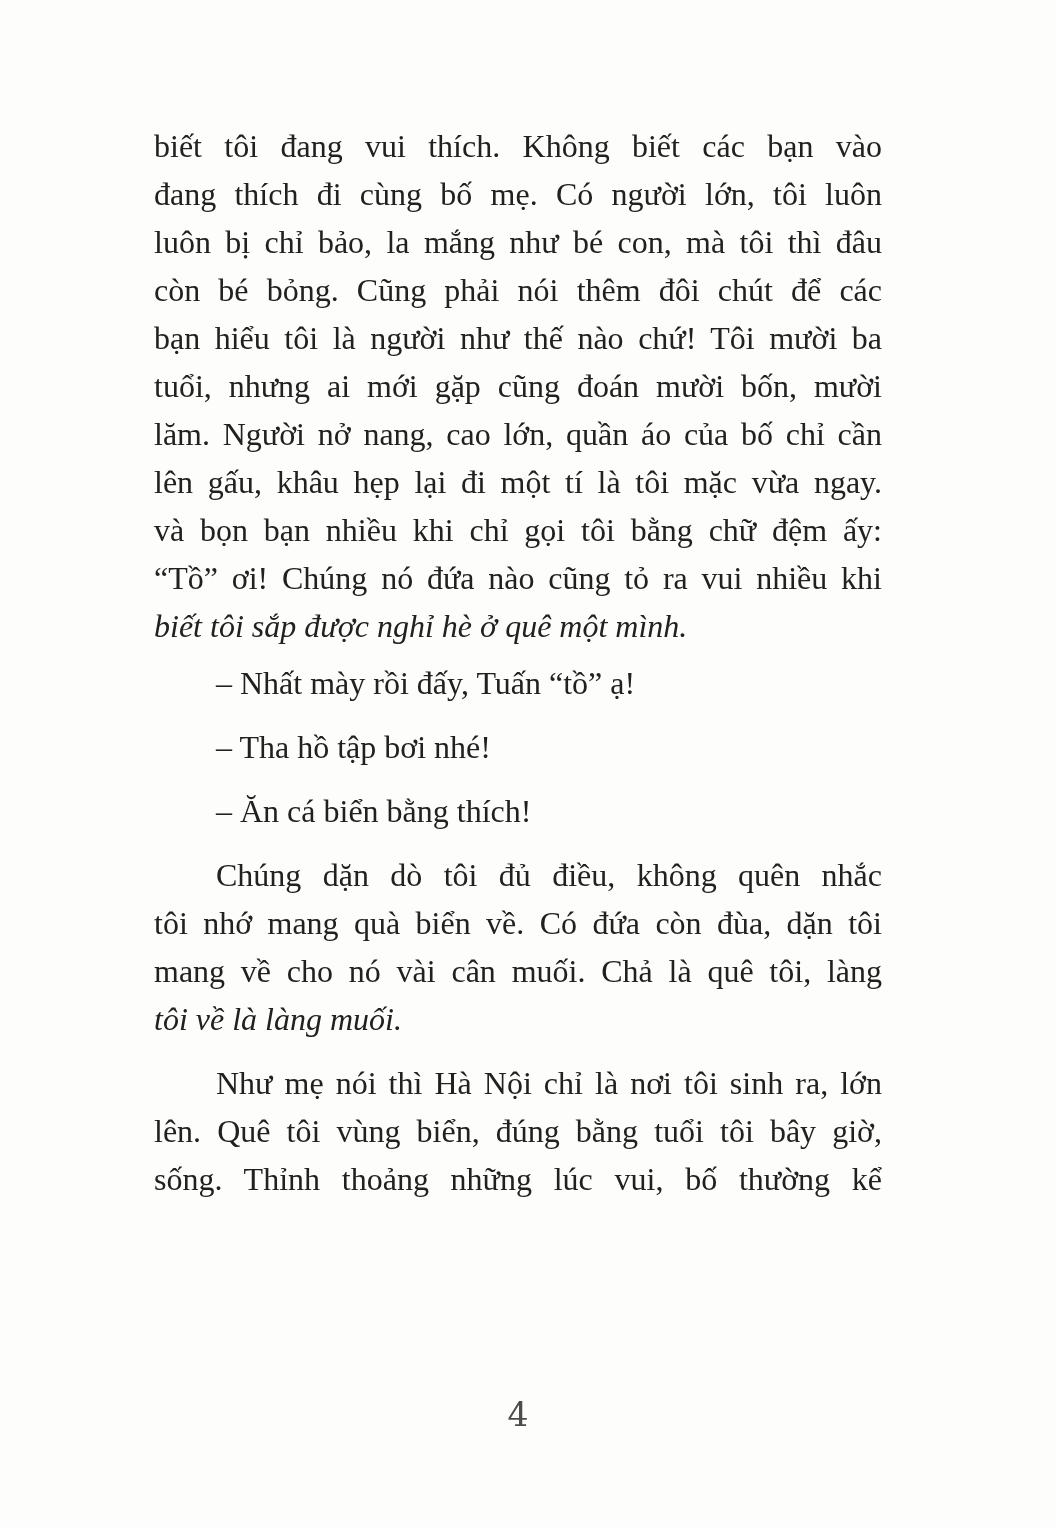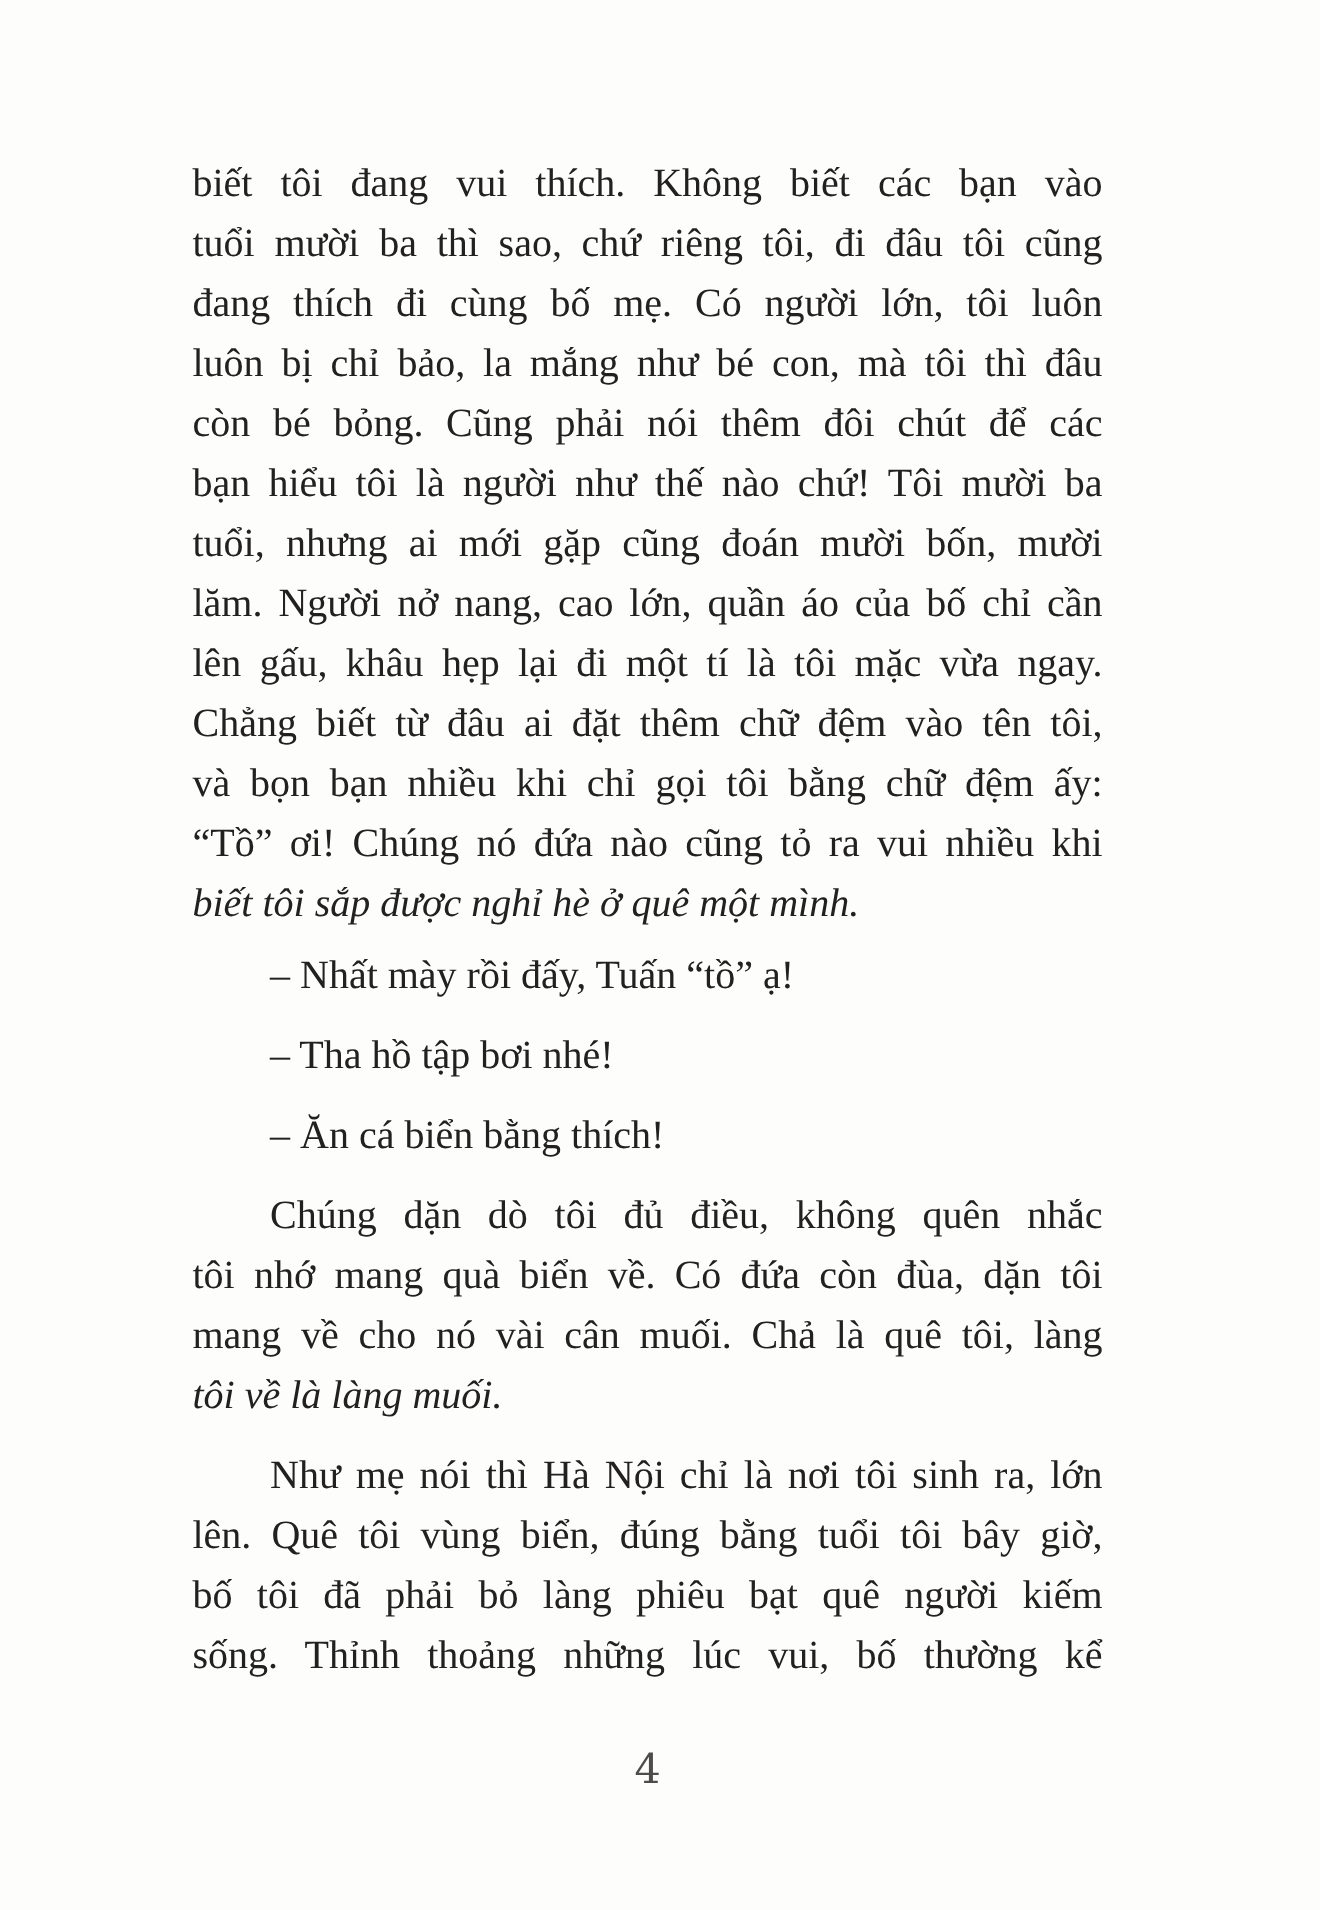--- a/index.html
+++ b/index.html
@@ -56,29 +56,27 @@
     color: #4e4c4a;
   }
 </style>
 </head>
 <body>
 
 <main class="page" style="background: rgb(253, 253, 252); color: rgb(34, 33, 32);">
   <section class="text-block" id="text-block">
       <div class="para body">
         <div class="line">biết tôi đang vui thích. Không biết các bạn vào</div>
-        <div class="line">tuổi mười ba thì sao, chứ riêng tôi, đi đâu tôi cũng</div>
         <div class="line">đang thích đi cùng bố mẹ. Có người lớn, tôi luôn</div>
         <div class="line">luôn bị chỉ bảo, la mắng như bé con, mà tôi thì đâu</div>
         <div class="line">còn bé bỏng. Cũng phải nói thêm đôi chút để các</div>
         <div class="line">bạn hiểu tôi là người như thế nào chứ! Tôi mười ba</div>
         <div class="line">tuổi, nhưng ai mới gặp cũng đoán mười bốn, mười</div>
         <div class="line">lăm. Người nở nang, cao lớn, quần áo của bố chỉ cần</div>
         <div class="line">lên gấu, khâu hẹp lại đi một tí là tôi mặc vừa ngay.</div>
-        <div class="line">Chẳng biết từ đâu ai đặt thêm chữ đệm vào tên tôi,</div>
         <div class="line">và bọn bạn nhiều khi chỉ gọi tôi bằng chữ đệm ấy:</div>
         <div class="line">“Tồ” ơi! Chúng nó đứa nào cũng tỏ ra vui nhiều khi</div>
         <div class="line last">biết tôi sắp được nghỉ hè ở quê một mình.</div>
       </div>
       <div class="para dialogue">
         <div class="line dialogue-line">– Nhất mày rồi đấy, Tuấn “tồ” ạ!</div>
       </div>
       <div class="para dialogue">
         <div class="line dialogue-line">– Tha hồ tập bơi nhé!</div>
       </div>
@@ -87,18 +85,17 @@
       </div>
       <div class="para body">
         <div class="line indent">Chúng dặn dò tôi đủ điều, không quên nhắc</div>
         <div class="line">tôi nhớ mang quà biển về. Có đứa còn đùa, dặn tôi</div>
         <div class="line">mang về cho nó vài cân muối. Chả là quê tôi, làng</div>
         <div class="line last">tôi về là làng muối.</div>
       </div>
       <div class="para body">
         <div class="line indent">Như mẹ nói thì Hà Nội chỉ là nơi tôi sinh ra, lớn</div>
         <div class="line">lên. Quê tôi vùng biển, đúng bằng tuổi tôi bây giờ,</div>
-        <div class="line">bố tôi đã phải bỏ làng phiêu bạt quê người kiếm</div>
         <div class="line">sống. Thỉnh thoảng những lúc vui, bố thường kể</div>
       </div>
     </section>
   <div class="folio">4</div>
 </main>
 
 </body></html>

